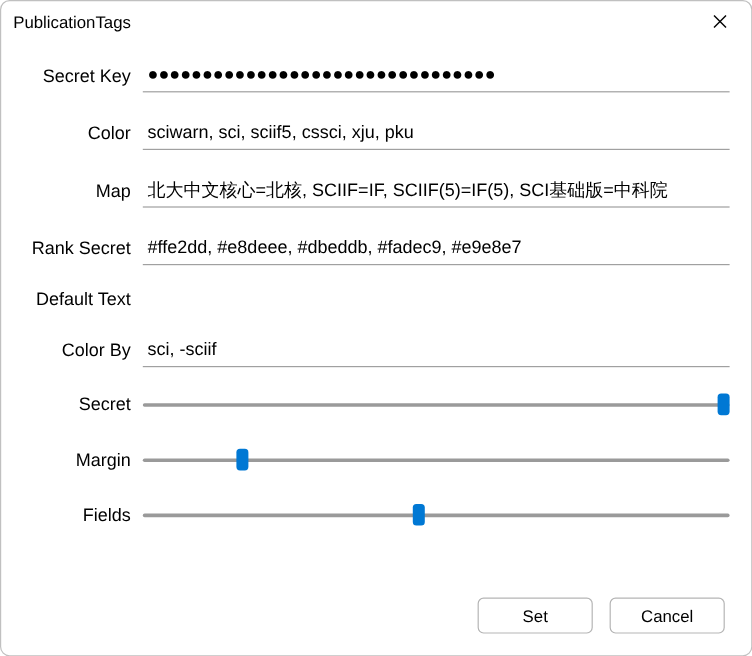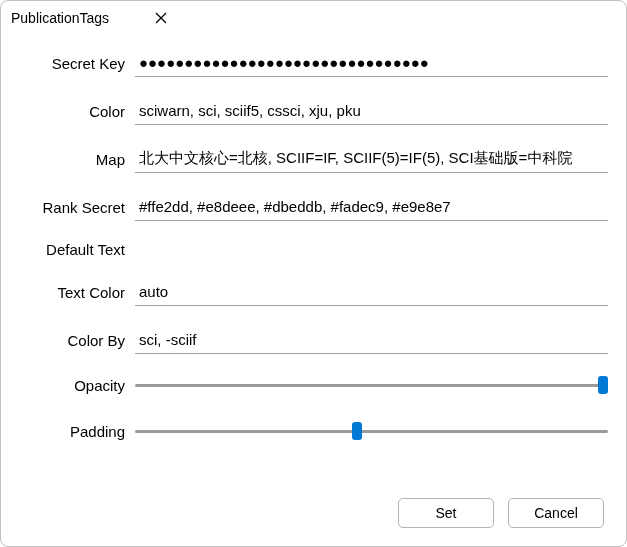--- a/index.html
+++ b/index.html
@@ -20,20 +20,21 @@
       height: 547px;
       border: 1px solid #c0c0c0;
       border-radius: 8px;
       background: #ffffff;
       display: flex;
       flex-direction: column;
     }
     .titlebar {
       display: flex;
       align-items: center;
+      justify-content: space-between;
       padding: 6px 14px 4px 10px;
       height: 32px;
       gap: 40px;
     }
     .titlebar-title {
       font-size: 14px;
       color: #000;
     }
     .close-btn {
       width: 24px;
@@ -57,21 +58,20 @@
       display: flex;
       align-items: center;
       margin-bottom: 20px;
     }
     .form-label {
       width: 118px;
       text-align: right;
       padding-right: 10px;
       font-size: 15px;
       color: #000;
-      margin-left: 16px;
     }
     .text-input {
       flex: 1;
       height: 28px;
       border: none;
       border-bottom: 1px solid #a0a0a0;
       padding: 2px 4px;
       font-size: 15px;
       font-family: inherit;
       outline: none;
@@ -155,41 +155,44 @@
 
     <div class="form-row">
       <div class="form-label">Rank Secret</div>
       <input type="text" class="text-input" value="#ffe2dd, #e8deee, #dbeddb, #fadec9, #e9e8e7" style="">
     </div>
 
     <div class="form-row">
       <div class="form-label">Default Text</div>
     </div>
 
-    <div class="form-row">
-      <div class="form-label">Text Color</div>
-      <input type="text" class="text-input" value="auto" style="">
-    </div>
 
     <div class="form-row">
       <div class="form-label">Color By</div>
       <input type="text" class="text-input" value="sci, -sciif" style="">
     </div>
 
     <div class="form-row slider-row">
-      <div class="form-label">Opacity</div>
+      <div class="form-label">Secret</div>
       <div class="slider-wrap">
         <div class="slider-track"></div>
         <div class="slider-thumb" style="left: 99%;"></div>
       </div>
     </div>
 
-
     <div class="form-row slider-row">
-      <div class="form-label">Padding</div>
+      <div class="form-label">Margin</div>
+      <div class="slider-wrap">
+        <div class="slider-track"></div>
+        <div class="slider-thumb" style="left: 17%;"></div>
+      </div>
+    </div>
+
+    <div class="form-row slider-row">
+      <div class="form-label">Fields</div>
       <div class="slider-wrap">
         <div class="slider-track"></div>
         <div class="slider-thumb" style="left: 47%;"></div>
       </div>
     </div>
 
   </div>
 
   <div class="button-row">
     <button class="btn">Set</button>

